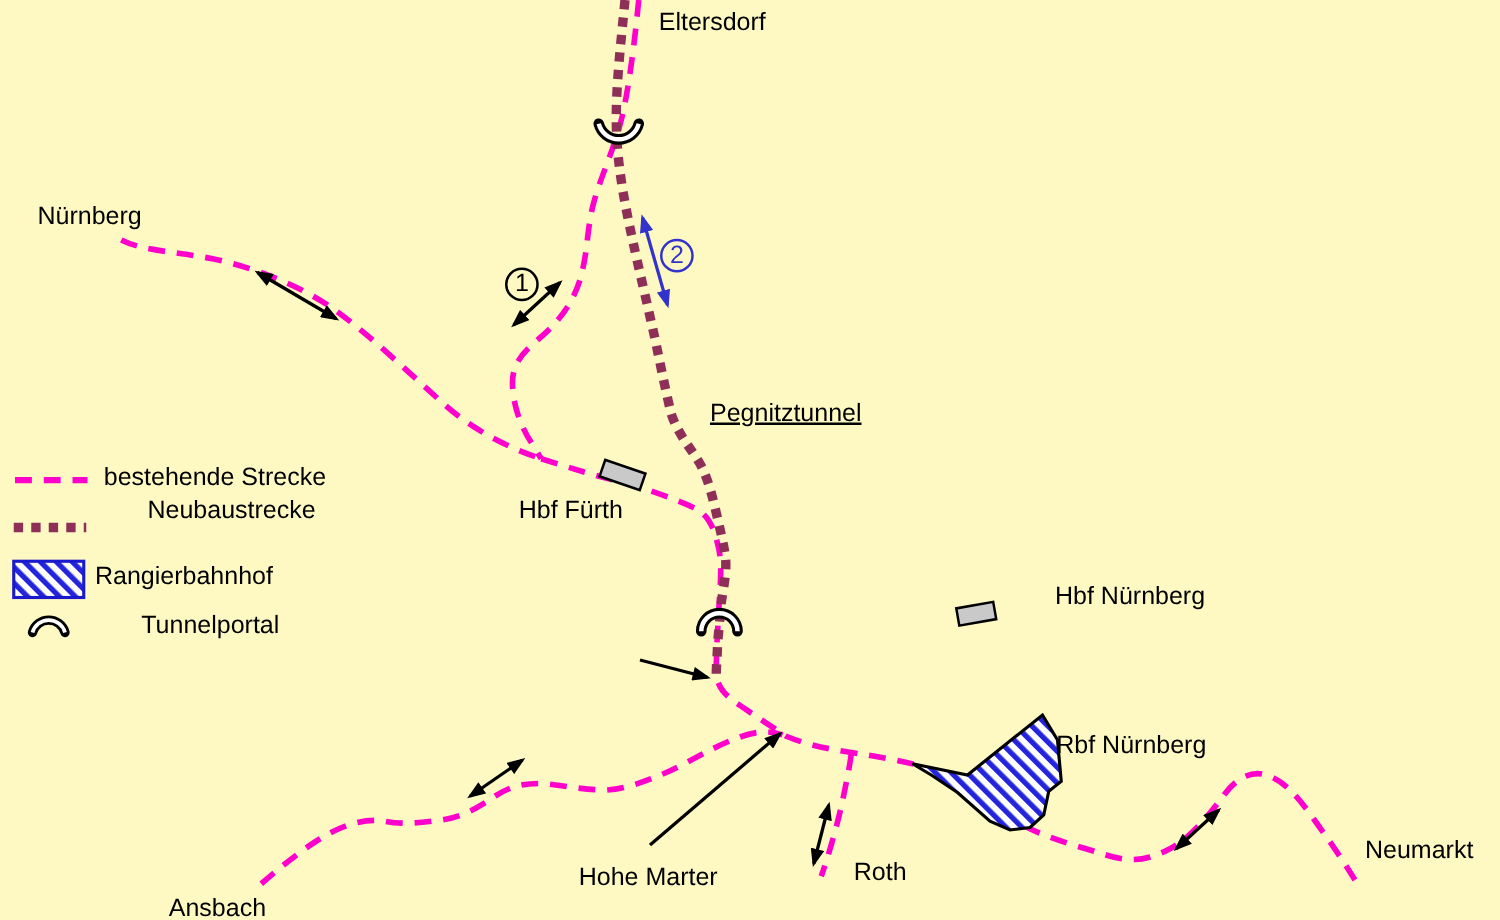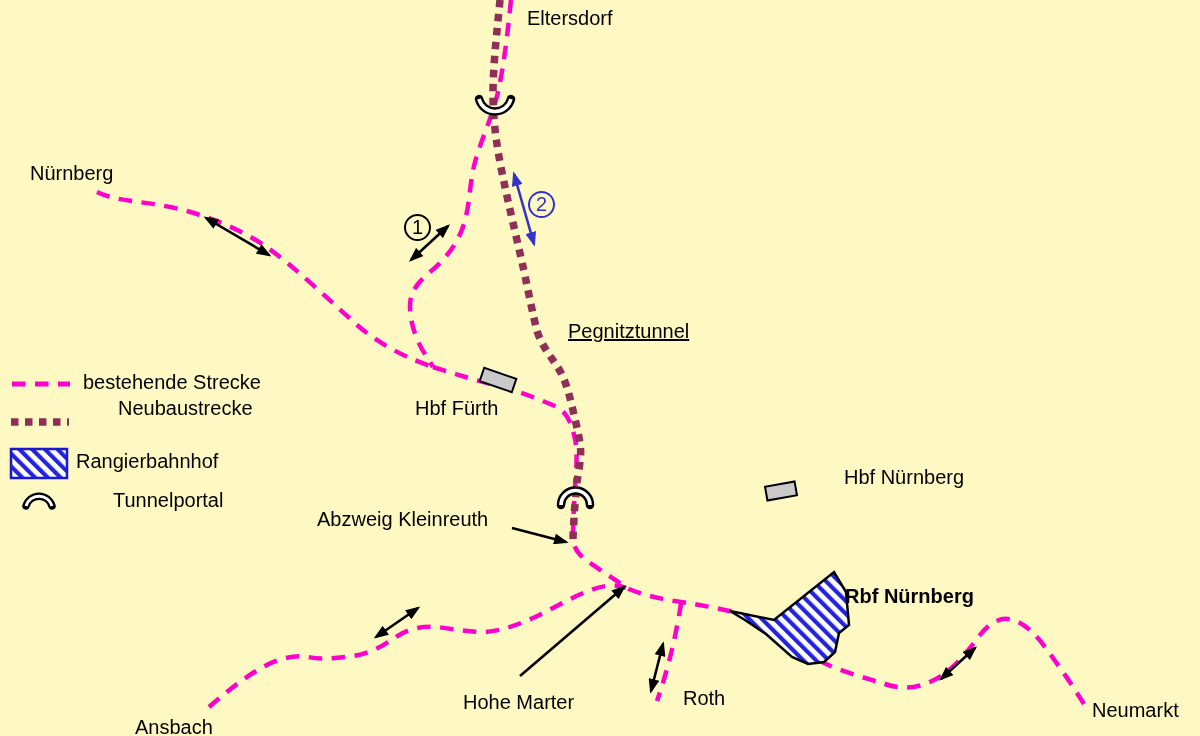--- a/index.html
+++ b/index.html
@@ -103,26 +103,25 @@
       <path class="portal-outer" style="stroke-width:7.5;" d="M 26 506 A 13.5 13.5 0 0 1 52 506"></path>
       <path class="portal-inner" style="stroke-width:3;" d="M 26 506 A 13.5 13.5 0 0 1 52 506"></path>
     </g>
   </svg>
 
   <div class="lbl" style="left:527px;top:7px;">Eltersdorf</div>
   <div class="lbl" style="left:30px;top:162px;">Nürnberg</div>
   <div class="lbl" style="left:568px;top:320px;text-decoration:underline;">Pegnitztunnel</div>
   <div class="lbl" style="left:415px;top:397px;">Hbf Fürth</div>
   <div class="lbl" style="left:844px;top:466px;">Hbf Nürnberg</div>
-  <div class="lbl" style="left:317px;top:508px;">Abzweig Kleinreuth</div>
-  <div class="lbl" style="left:845px;top:585px;font-weight:bold;">Rbf Nürnberg</div>
+  <div class="lbl" style="left:845px;top:585px;">Rbf Nürnberg</div>
   <div class="lbl" style="left:135px;top:672px;margin-top:44px;">Ansbach</div>
   <div class="lbl" style="left:437px;top:691px;margin-left:26px;">Hohe Marter</div>
   <div class="lbl" style="left:683px;top:687px;">Roth</div>
-  <div class="lbl" style="left:1092px;top:669px;margin-top:30px;">Neumarkt</div>
+  <div class="lbl" style="left:1092px;top:669px;">Neumarkt</div>
 
   <div class="circmark black" style="left:404px;top:214px;">1</div>
   <div class="circmark blue" style="left:528px;top:191px;">2</div>
 
   <div class="legend-lbl" style="left:83px;top:371px;">bestehende Strecke</div>
   <div class="legend-lbl" style="left:83px;top:397px;margin-left:35px;">Neubaustrecke</div>
   <div class="legend-lbl" style="left:76px;top:450px;">Rangierbahnhof</div>
   <div class="legend-lbl" style="left:83px;top:489px;margin-left:30px;">Tunnelportal</div>
 
 </div>

